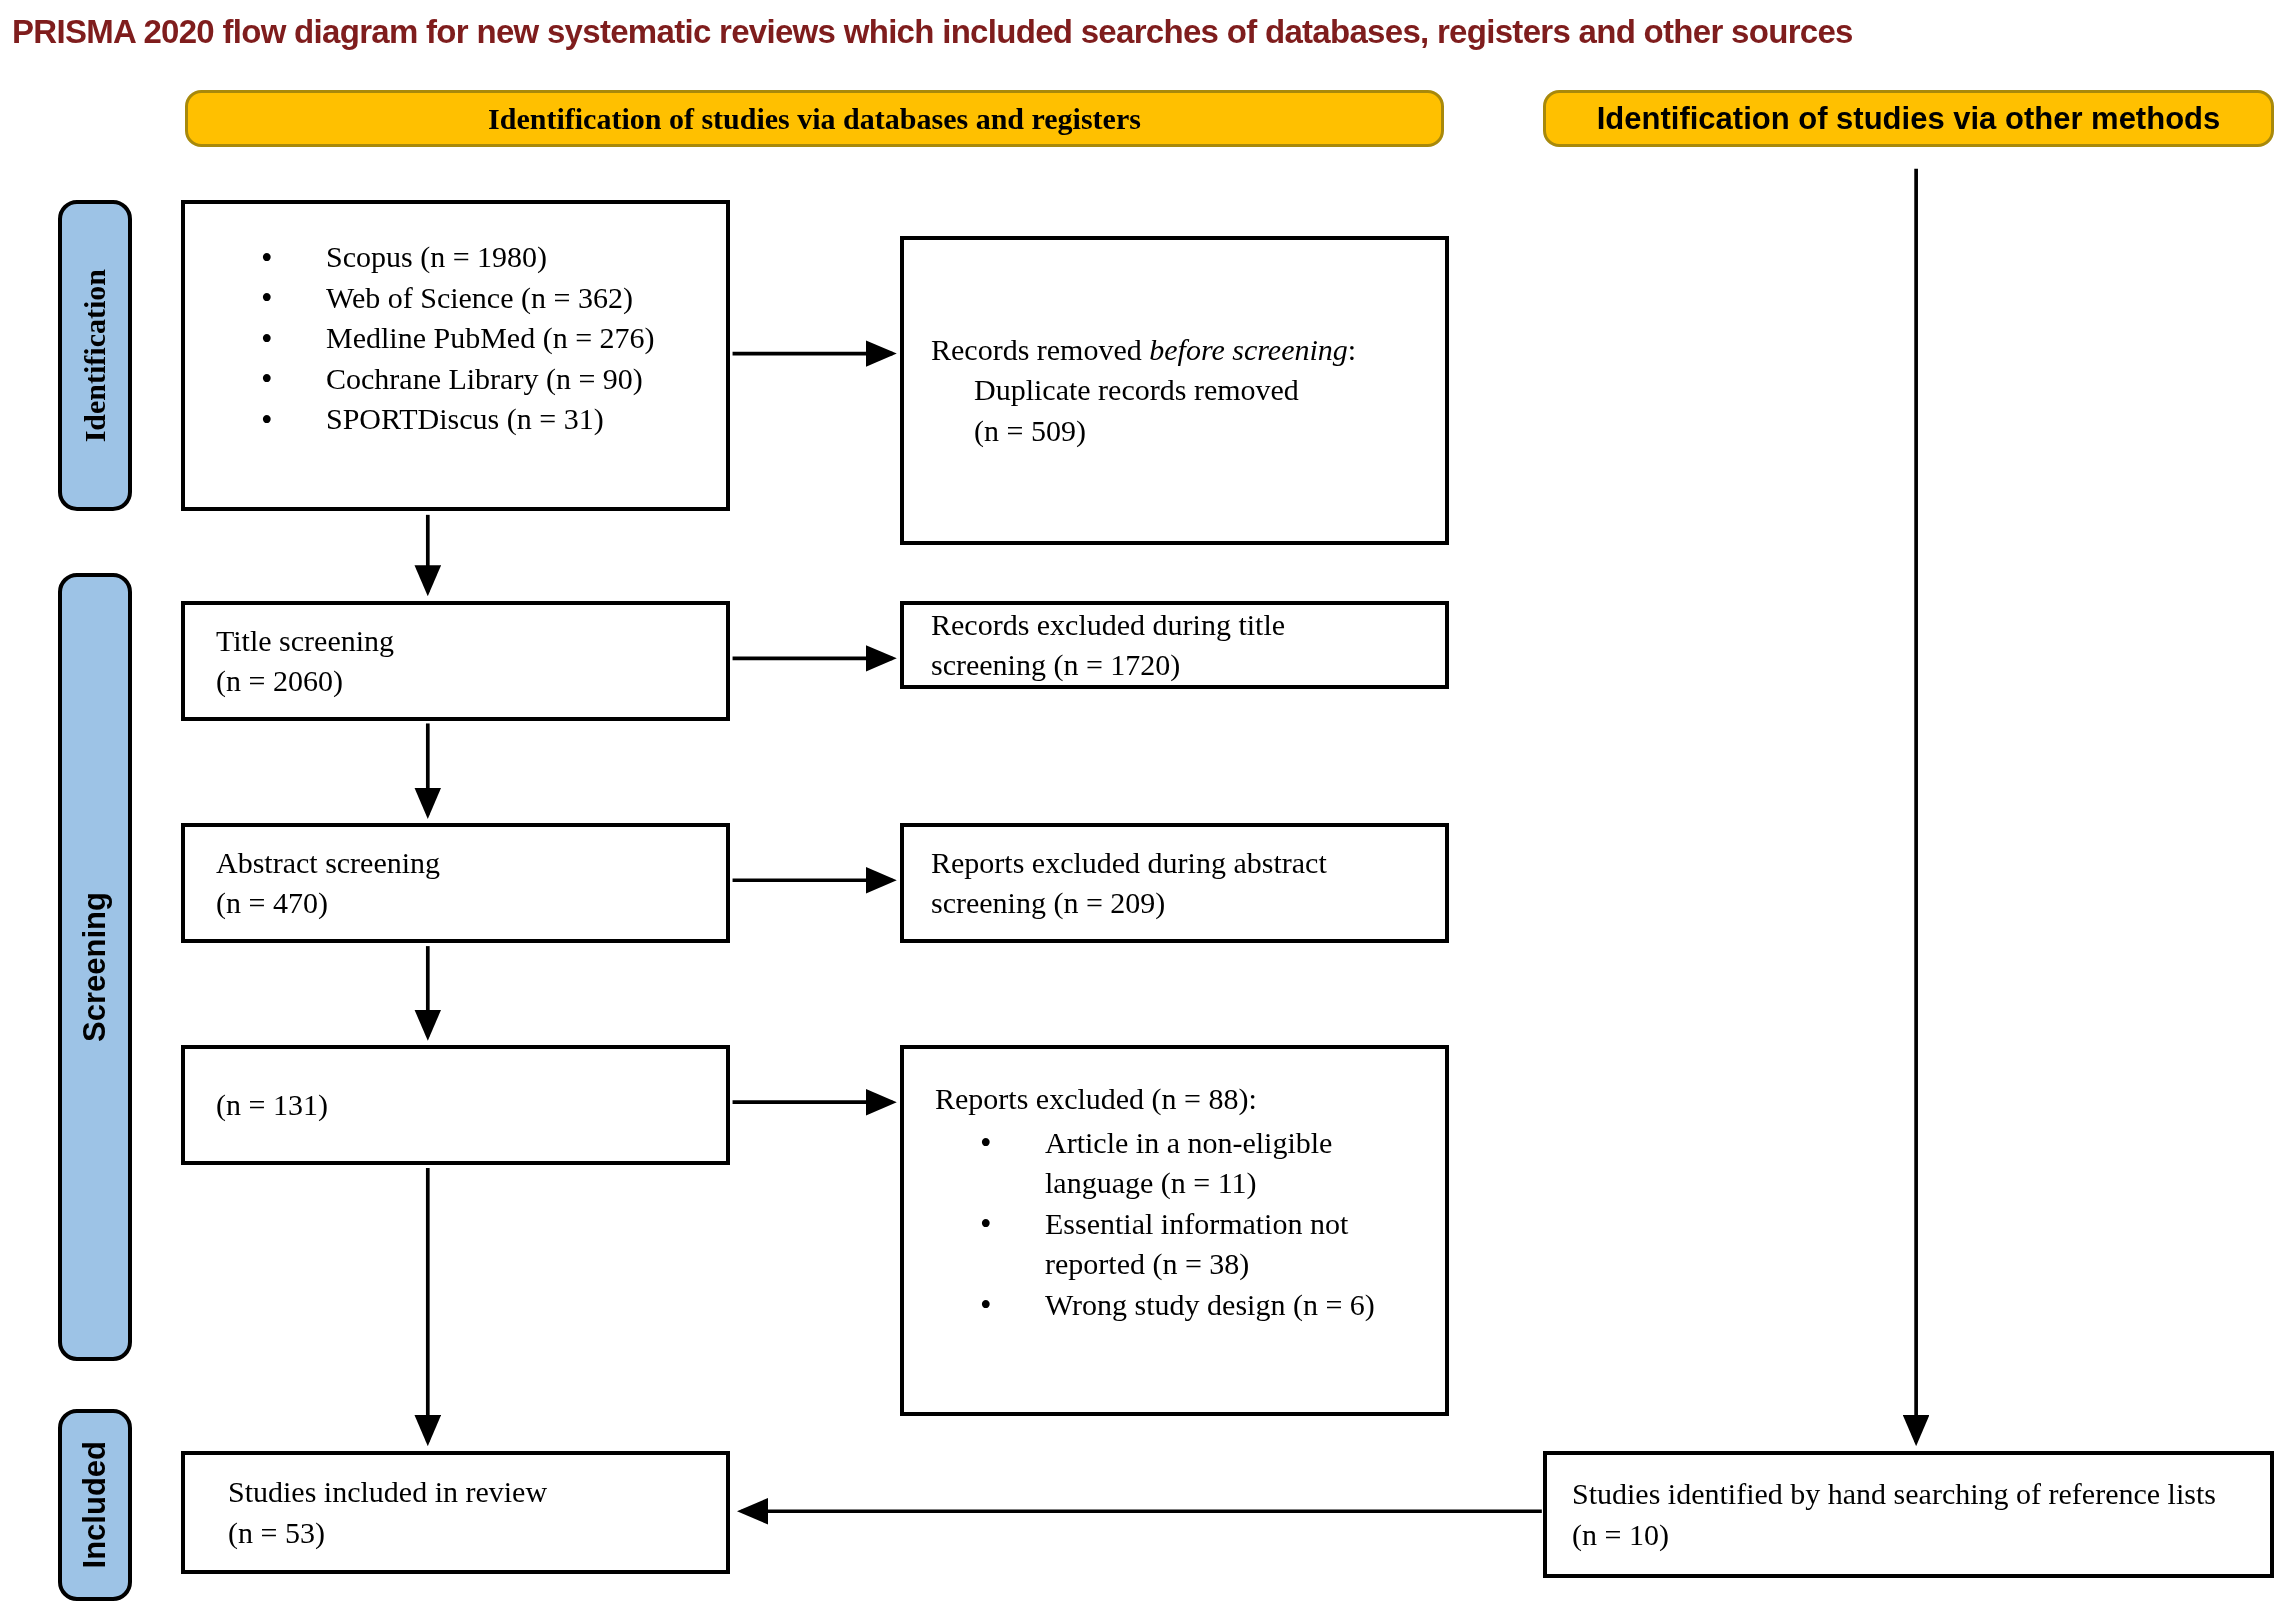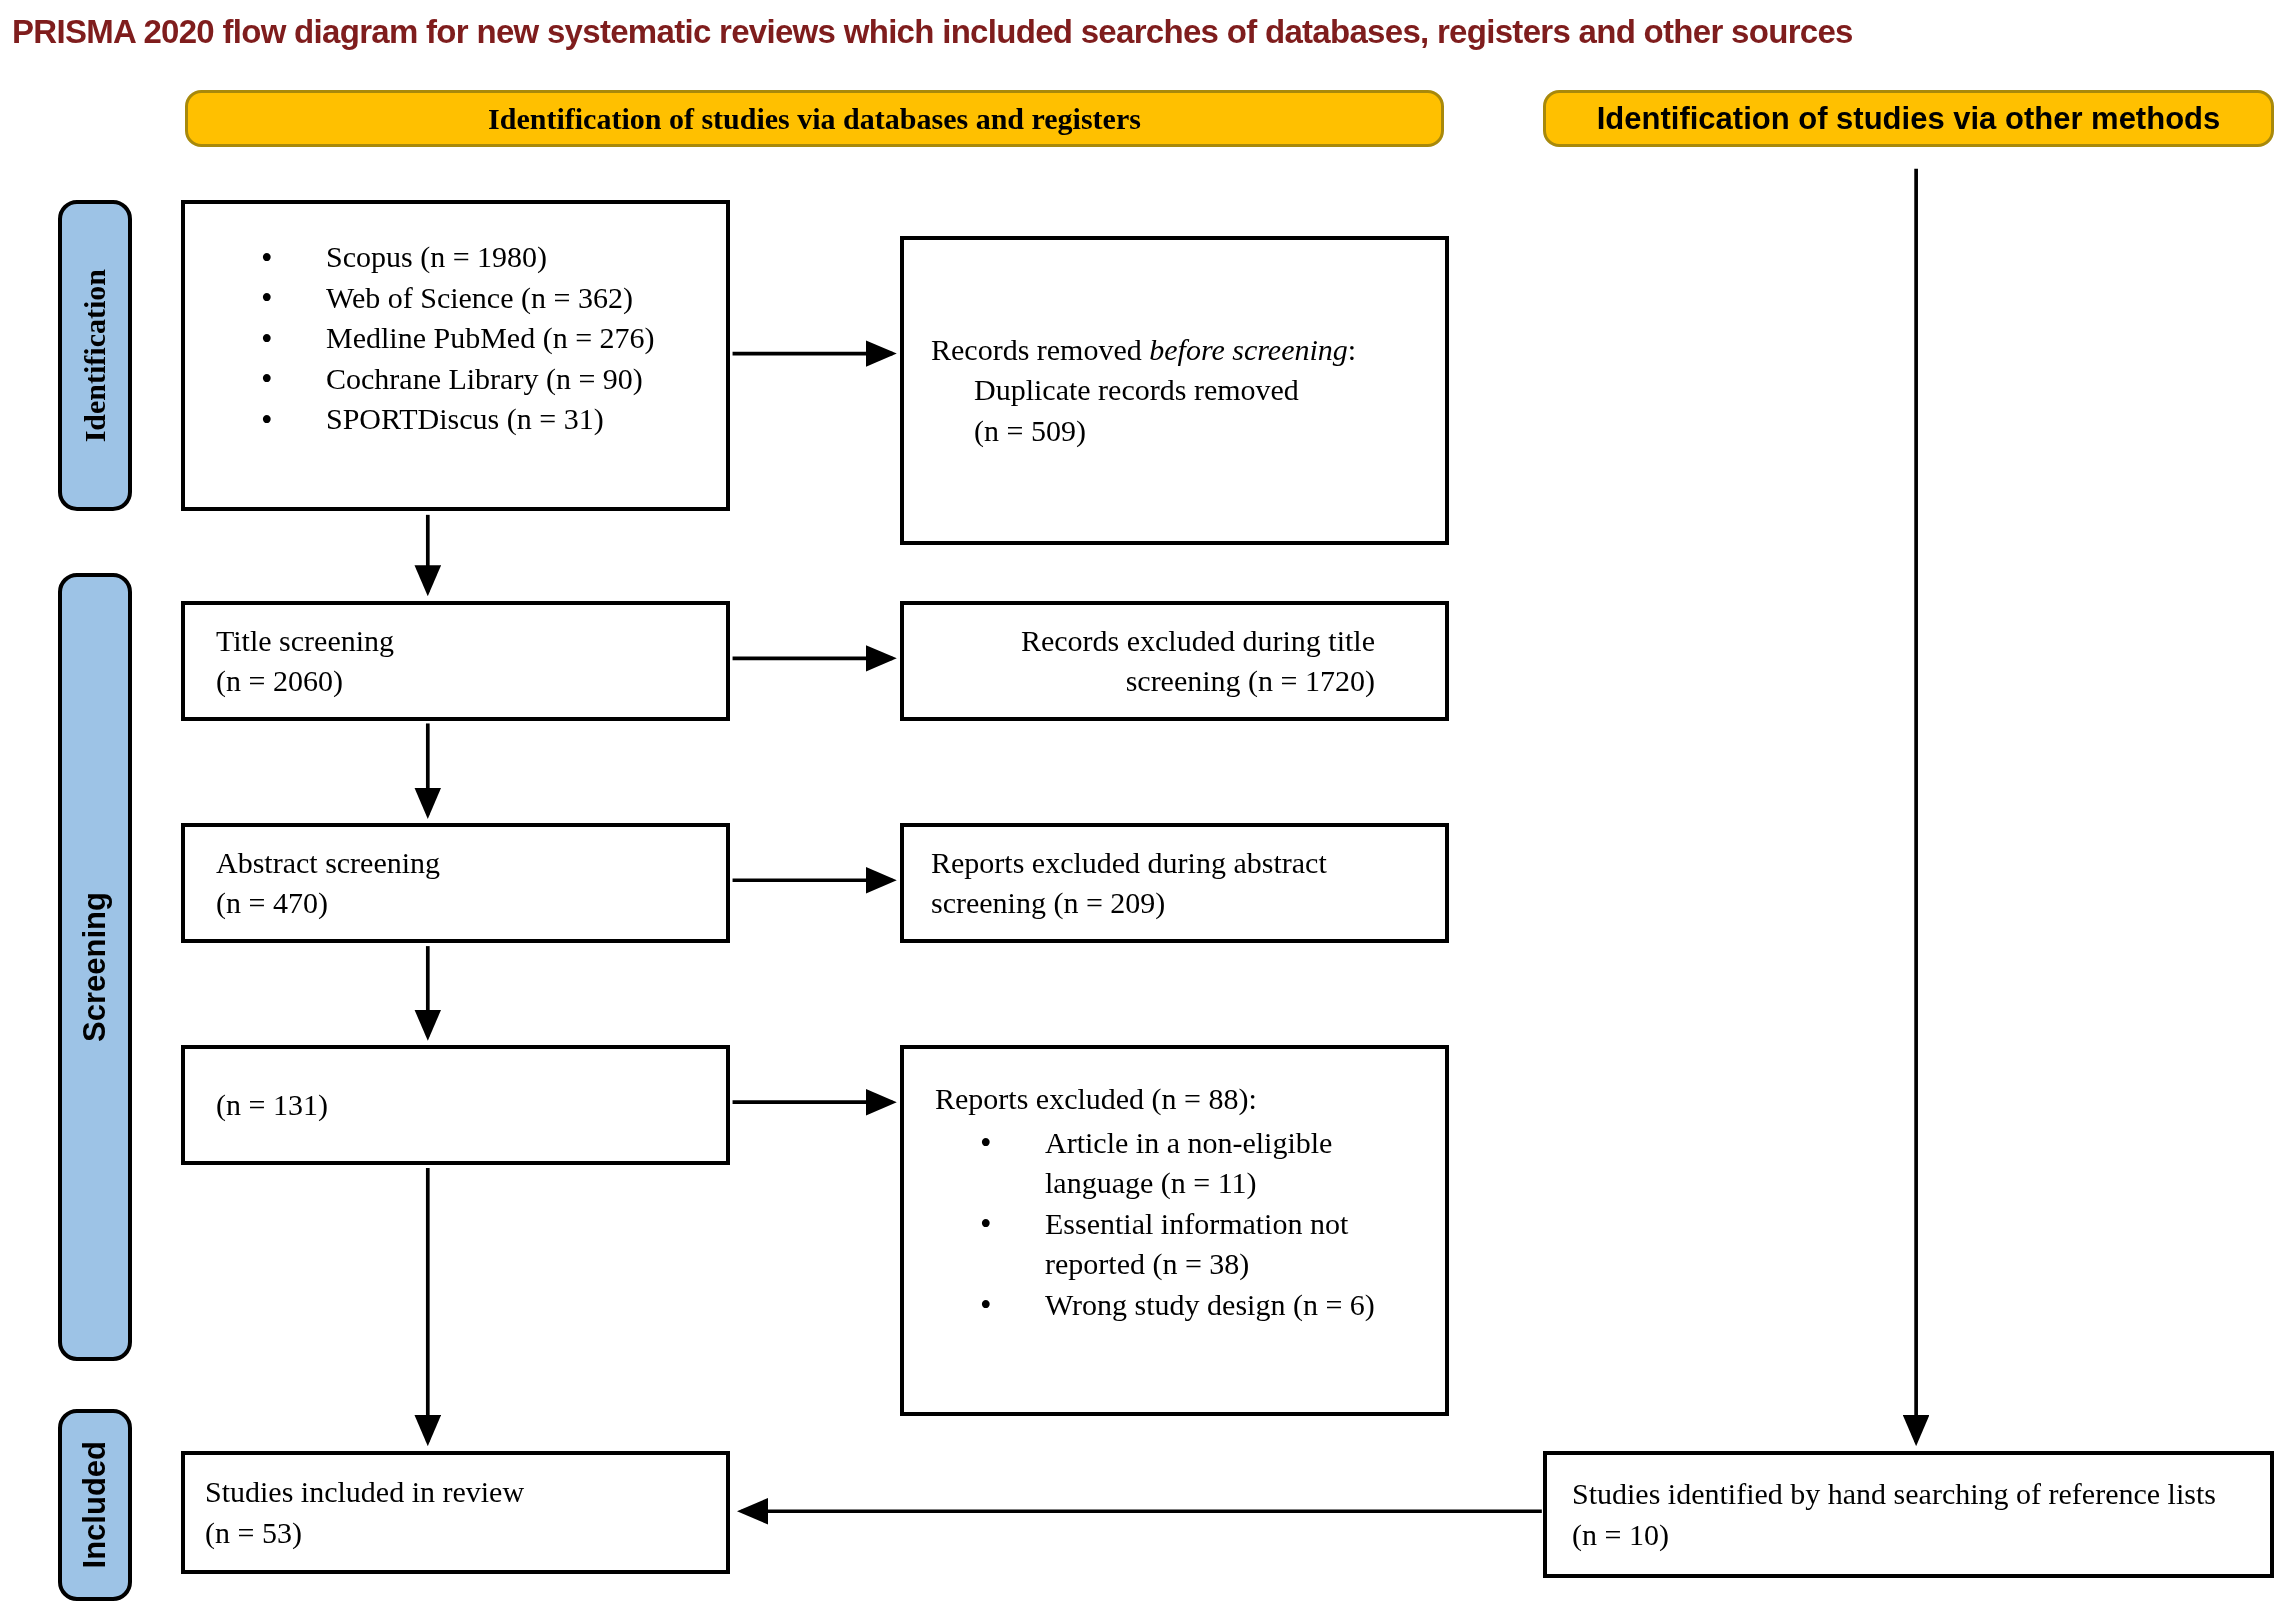--- a/index.html
+++ b/index.html
@@ -55,26 +55,26 @@
   .vcenter{display:flex;flex-direction:column;justify-content:center;}
   .bullets{margin:3px 0 0 0;padding:0 0 0 110px;list-style:none;}
   .bullets li{position:relative;}
   .bullets li::before{
     content:"\2022";position:absolute;left:-65px;top:-1.5px;font-size:33px;
   }
   .indent{padding-left:43px;}
   .box1{top:200px;height:311px;}
   .boxA{top:200px;height:309px;padding:15px 30px 15px 27px;margin-top:36px;}
   .box2{top:601px;height:120px;padding-left:31px;padding-right:30px;}
-  .boxB{top:601px;height:120px;padding-left:27px;padding-right:70px;text-align:right;}
+  .boxB{top:601px;height:88px;padding-left:27px;padding-right:70px;}
   .box3{top:823px;height:120px;padding-left:31px;padding-right:30px;}
   .boxC{top:823px;height:120px;padding-left:27px;padding-right:70px;}
   .box4{top:1045px;height:120px;padding-left:31px;padding-right:30px;}
   .boxD{top:1045px;height:371px;}
-  .box5{top:1451px;height:123px;padding-left:20px;padding-right:30px;}
+  .box5{top:1451px;height:123px;padding-left:43px;padding-right:30px;}
   .boxR{left:1543px;width:731px;top:1451px;height:127px;
     padding-left:25px;padding-right:22px;}
   .arrows{position:absolute;left:0;top:0;pointer-events:none;}
 </style>
 </head>
 <body>
 
 <div class="canvas">
 
   <div class="page-title">PRISMA 2020 flow diagram for new systematic reviews which included searches of databases, registers and other sources</div>

